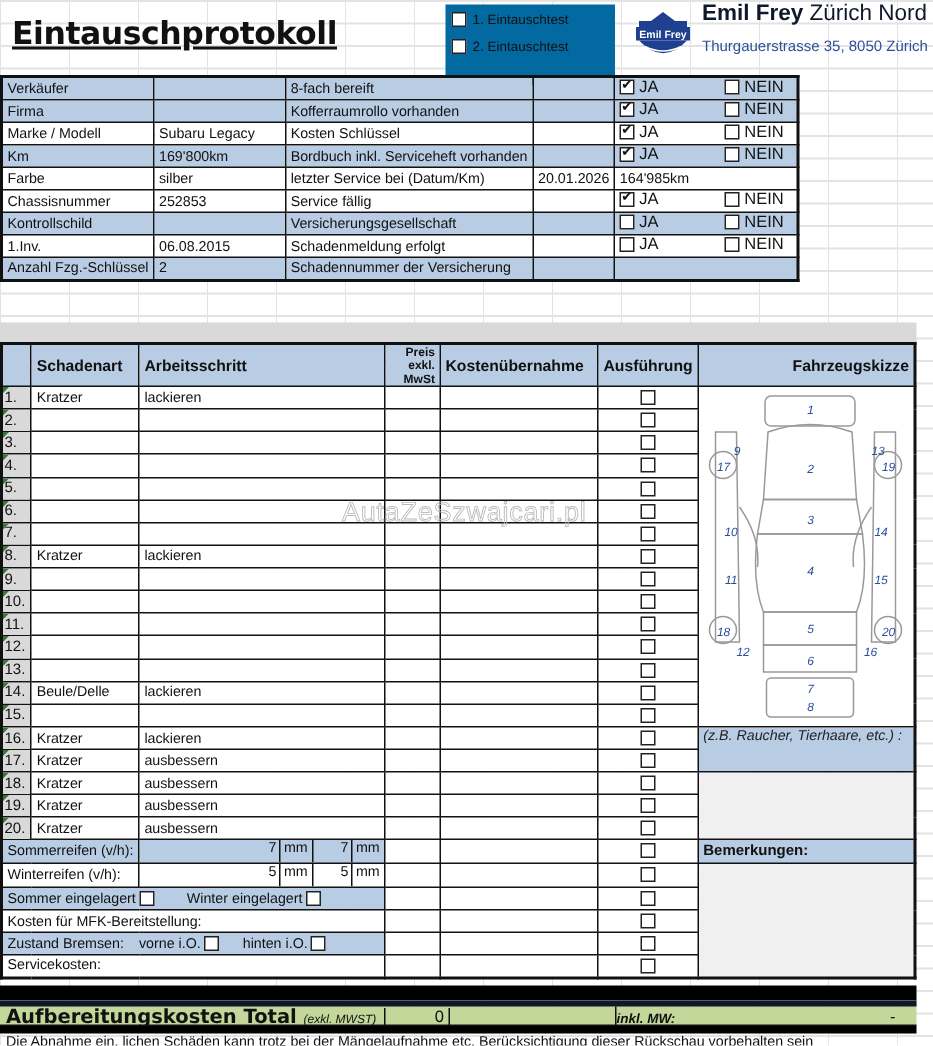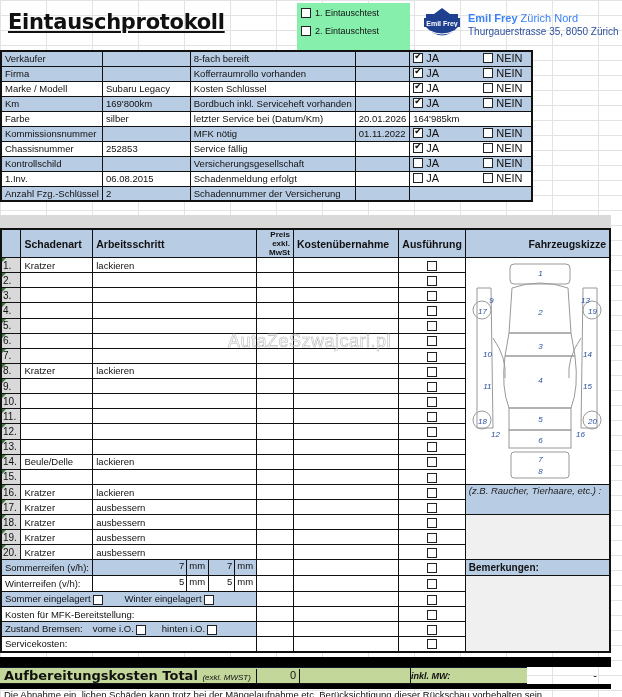--- a/index.html
+++ b/index.html
@@ -1,25 +1,25 @@
 <!DOCTYPE html>
 <html><head>
 <meta charset="utf-8">
 <style>
   * { box-sizing: border-box; margin: 0; padding: 0; }
   body { width: 622px; height: 697px; overflow: hidden; background: #fff; font-family: "Liberation Sans", sans-serif; font-size: 9.5px; color: #111; position: relative; }
   .grid-bg { position: absolute; inset: 0; background-image: linear-gradient(#e3e3e3 1px, transparent 1px), linear-gradient(90deg, #e3e3e3 1px, transparent 1px); background-size: 100% 15px, 46px 100%; }
   .abs { position: absolute; }
   .title { left: 8px; top: 10px; font-size: 21px; font-weight: bold; text-decoration: underline; font-family: "DejaVu Sans", sans-serif; letter-spacing: -0.3px; }
-  .testbox { left: 297px; top: 3px; width: 113px; height: 54px; background: #86efac; text-decoration: underline; }
+  .testbox { left: 297px; top: 3px; width: 113px; height: 54px; background: #0369a1; text-decoration: underline; }
   .testrow { position: absolute; left: 4px; display: flex; align-items: center; gap: 4px; font-size: 9px; }
   .cb { display: inline-block; width: 10px; height: 10px; border: 1px solid #222; background: #fff; position: relative; vertical-align: middle; }
   .cb.checked::after { content: "\2714"; position: absolute; left: 0px; top: -3px; font-size: 9px; color: #111; }
   .logo { left: 420px; top: 6px; width: 44px; height: 36px; }
-  .brand { left: 468px; top: 12px; font-size: 11px; color: #3b82f6; }
+  .brand { left: 468px; top: 0; font-size: 15px; color: #0f172a; }
   .brand b { font-weight: bold; }
   .addr { left: 468px; top: 26px; font-size: 10px; color: #2d4f9c; }
 
   table { border-collapse: collapse; position: absolute; }
   td { border: 1px solid #111; height: 15px; padding: 0 3px; white-space: nowrap; overflow: hidden; font-size: 9.5px; }
   .blue td, td.blue { background: #b8cce4; }
   .white td { background: #fff; }
   .top-table { left: 0; top: 50px; width: 533px; border: 2px solid #111; }
   .chk { display: inline-flex; align-items: center; gap: 3px; font-size: 11px; }
   .gap { left: 0; top: 215px; width: 611px; height: 13px; background: #d9d9d9; }
@@ -29,21 +29,21 @@
   .dmg td.num { background: #d9d9d9; padding: 0 1px; font-size: 10px; position: relative; }
   .dmg td.num::before { content: ""; position: absolute; left: 0; top: 0; border-top: 4px solid #2e7d32; border-right: 4px solid transparent; }
   .dmg td.cbcell { text-align: center; }
   .sketch-cell { background: #fff; vertical-align: middle; text-align: center; padding: 0 !important; }
   .hint { background: #b8cce4 !important; font-style: italic; font-size: 9.5px; white-space: normal !important; vertical-align: top; color: #222; }
   .grey { background: #f0f0f0 !important; }
   .bemerk { background: #b8cce4 !important; font-weight: bold; font-size: 10px; }
   .num-r { text-align: right; }
 
   .band { left: 0; width: 611px; background: #000; }
-  .total { left: 0; top: 667px; width: 527px; height: 17px; background: #c4d79b; border-top: 1px solid #0f172a; border-bottom: 1px solid #111; }
+  .total { left: 0; top: 667px; width: 611px; height: 17px; background: #c4d79b; border-top: 4px solid #0f172a; border-bottom: 1px solid #111; }
   .total .lbl { position: absolute; left: 4px; top: 0px; font-size: 13px; font-weight: bold; font-family: "DejaVu Sans", sans-serif; }
   .total .lbl i { font-size: 8px; font-weight: normal; font-family: "Liberation Sans", sans-serif; }
   .total .val { position: absolute; left: 256px; width: 44px; top: 1px; text-align: right; font-size: 11px; padding-right: 3px; border-left: 1px solid #111; border-right: 1px solid #111; height: 15px; }
   .total .inkl { position: absolute; left: 410px; width: 54px; top: 0; height: 17px; border-left: 1px solid #111; font-size: 9px; font-style: italic; font-weight: bold; padding-right: 2px; padding-top: 3px; }
   .total .inklv { position: absolute; left: 464px; width: 147px; top: 1px; text-align: right; padding-right: 14px; font-size: 11px; }
   .footer { left: 4px; top: 689px; font-size: 9.5px; white-space: nowrap; }
   .watermark { left: 228px; top: 331px; font-size: 18px; color: transparent; -webkit-text-stroke: 0.6px #bbb; letter-spacing: 0.5px; }
 </style>
 </head>
 <body>
@@ -132,33 +132,20 @@
             <span class="cb "></span>
             <span>NEIN</span>
           </span></td>
       </tr>
       <tr class="white">
         <td>Farbe</td>
         <td>silber</td>
         <td>letzter Service bei (Datum/Km)</td>
         <td>20.01.2026</td>
         <td>164'985km</td>
-      </tr>
-      <tr class="blue">
-        <td>Kommissionsnummer</td>
-        <td></td>
-        <td>MFK nötig</td>
-        <td>01.11.2022</td>
-        <td><span class="chk" style="width:70px">
-            <span class="cb checked"></span>
-            <span>JA</span>
-          </span><span class="chk">
-            <span class="cb "></span>
-            <span>NEIN</span>
-          </span></td>
       </tr>
       <tr class="white">
         <td>Chassisnummer</td>
         <td>252853</td>
         <td>Service fällig</td>
         <td></td>
         <td><span class="chk" style="width:70px">
             <span class="cb checked"></span>
             <span>JA</span>
           </span><span class="chk">

